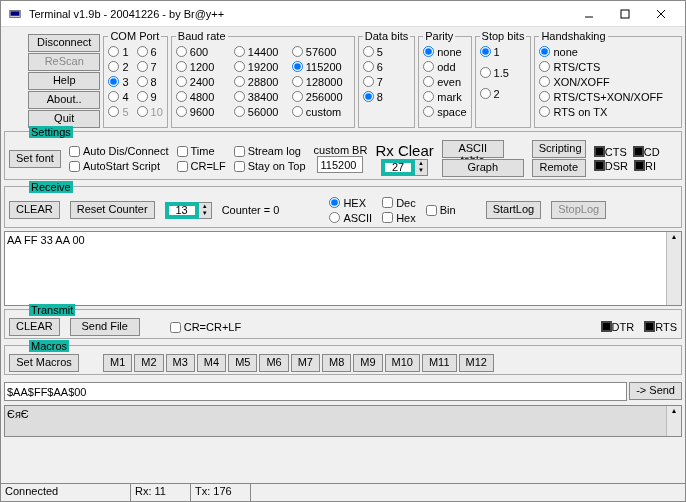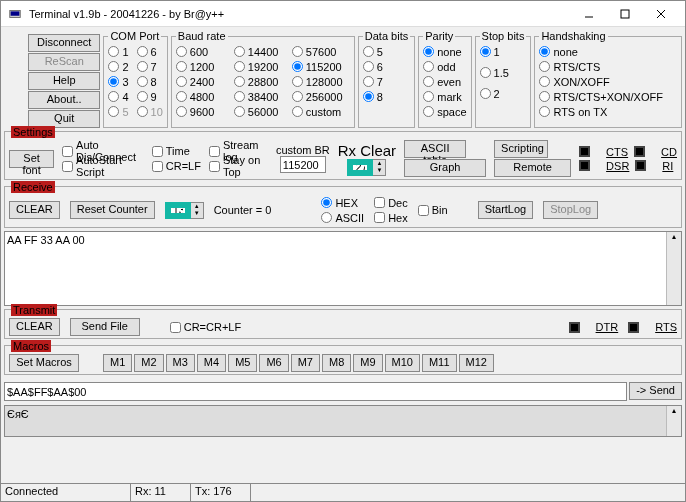--- a/index.html
+++ b/index.html
@@ -18,33 +18,33 @@
 fieldset { border:1px solid #aaa; margin:0; padding:2px 4px 4px 4px; background:#f0f0f0;}
 legend { padding:0 2px; font-size:11px;}
 .col { display:flex; flex-direction:column; gap:0;}
 .row { display:flex; gap:2px; align-items:center;}
 .radio-row{display:flex;align-items:center;gap:1px;height:15px;}
 input[type=radio],input[type=checkbox]{margin:0 2px 0 0; width:11px;height:11px;}
 .comports{display:flex;gap:8px;}
 .baudrow{display:flex;gap:0;}
 .baudcol{width:58px;}
 .section { border:1px solid #aaa; margin:3px; padding:2px 4px; position:relative;}
-.seclabel{position:relative;top:-8px;background:#b91c1c;display:inline-block;padding:0 2px;margin-left:2px;}
-.indic{display:flex;align-items:center;gap:16px;text-decoration:underline;}
+.seclabel{position:relative;top:-8px;background:#14b8a6;display:inline-block;padding:0 2px;margin-left:20px;}
+.indic{display:flex;align-items:flex-start;gap:0;}
 .led{width:11px;height:11px;border:2px solid #444;background:#000;display:inline-block;}
 .textinput{border:1px solid #888;background:#fff;padding:1px 2px;height:17px;}
 .recvbox{border:1px solid #888;background:#fff;height:75px;padding:2px;overflow:auto;position:relative;}
 .scrollv{position:absolute;right:0;top:0;width:15px;height:100%;background:#e8e8e8;border-left:1px solid #bbb;display:flex;flex-direction:column;justify-content:flex-start;align-items:center;}
 .sendrow{display:flex;gap:2px;margin:4px 3px;}
 .sendinput{flex:1;border:1px solid #888;background:#fff;padding:2px;height:19px;}
 .outbox{border:1px solid #888;background:#ddd;height:32px;margin:0 3px;padding:2px;position:relative;}
 .status{border-top:1px solid #888;display:flex;height:18px;}
 .scell{border-right:1px solid #888;padding:1px 4px;}
 .combo{display:flex;}
-.combo input{width:26px;border:6px solid #14b8a6;text-align:center;height:17px;}
+.combo input{width:34px;border:4px solid #14b8a6;text-align:center;height:17px;}
 .combo .spin{width:13px;border:1px solid #888;border-left:0;display:flex;flex-direction:column;}
 .combo .spin div{flex:1;font-size:6px;text-align:center;line-height:6px;background:#e1e1e1;}
 .macrorow{display:flex;gap:2px;align-items:center;}
 .lbl{white-space:nowrap;}
 </style>
 </head>
 <body>
 
 <div class="window">
  <div class="titlebar">
@@ -344,21 +344,21 @@
               <div>▼</div>
             </div>
           </div>
    </div>
    <div class="col" style="gap:1px;">
     <div class="btn small" style="width:62px">ASCII table</div>
     <div class="btn small" style="width:82px">Graph</div>
    </div>
    <div class="col" style="gap:1px;">
     <div class="btn small" style="width:54px">Scripting</div>
-    <div class="btn small" style="width:77px">Remote</div>
+    <div class="btn small" style="width:54px">Remote</div>
    </div>
    <div class="col" style="gap:2px;">
     <div class="row" style="gap:6px;">
      <div class="indic">
               <span class="led"></span>
               <span>CTS</span>
             </div>
      <div class="indic">
               <span class="led"></span>
               <span>CD</span>

